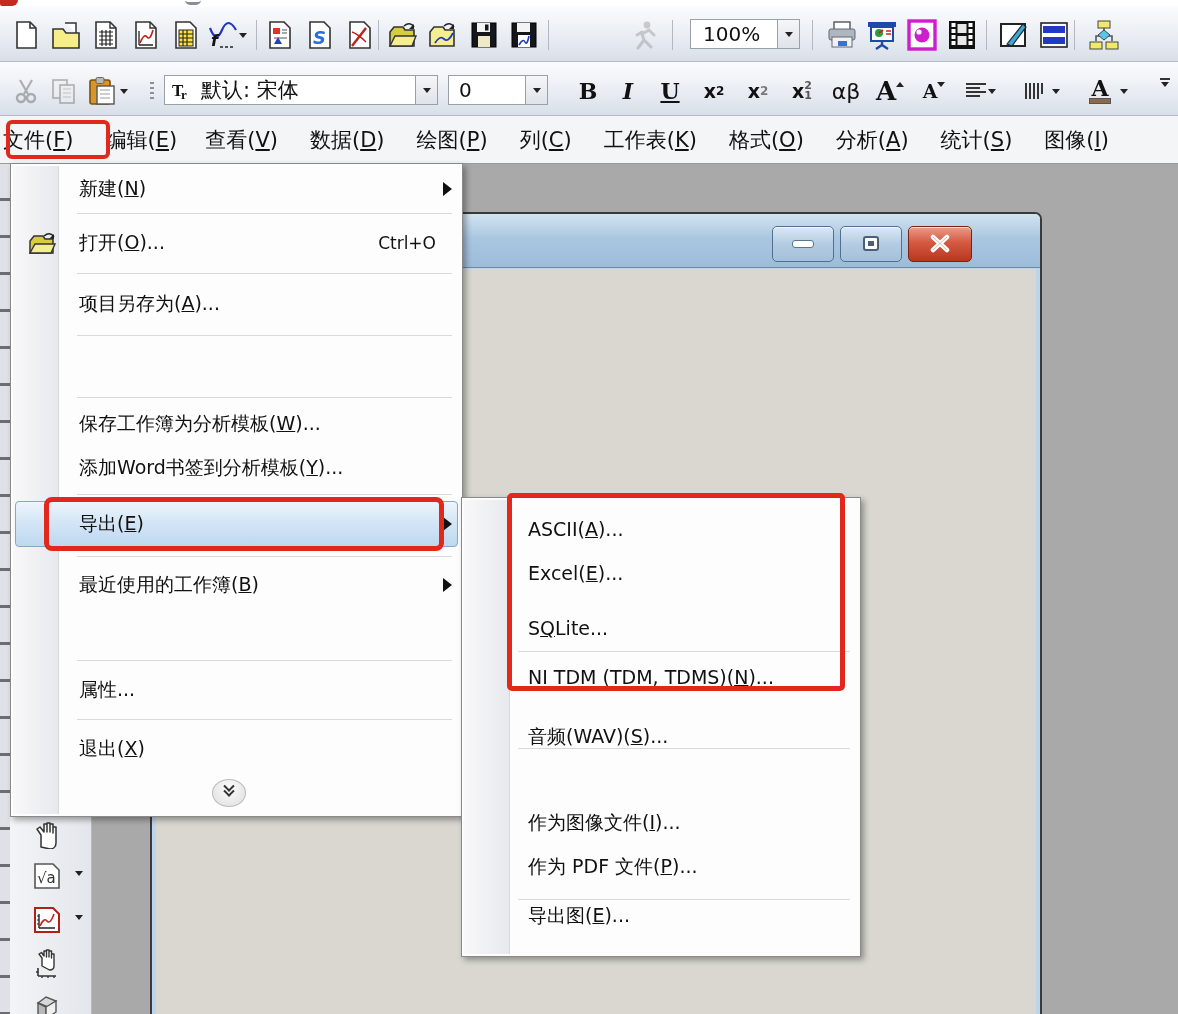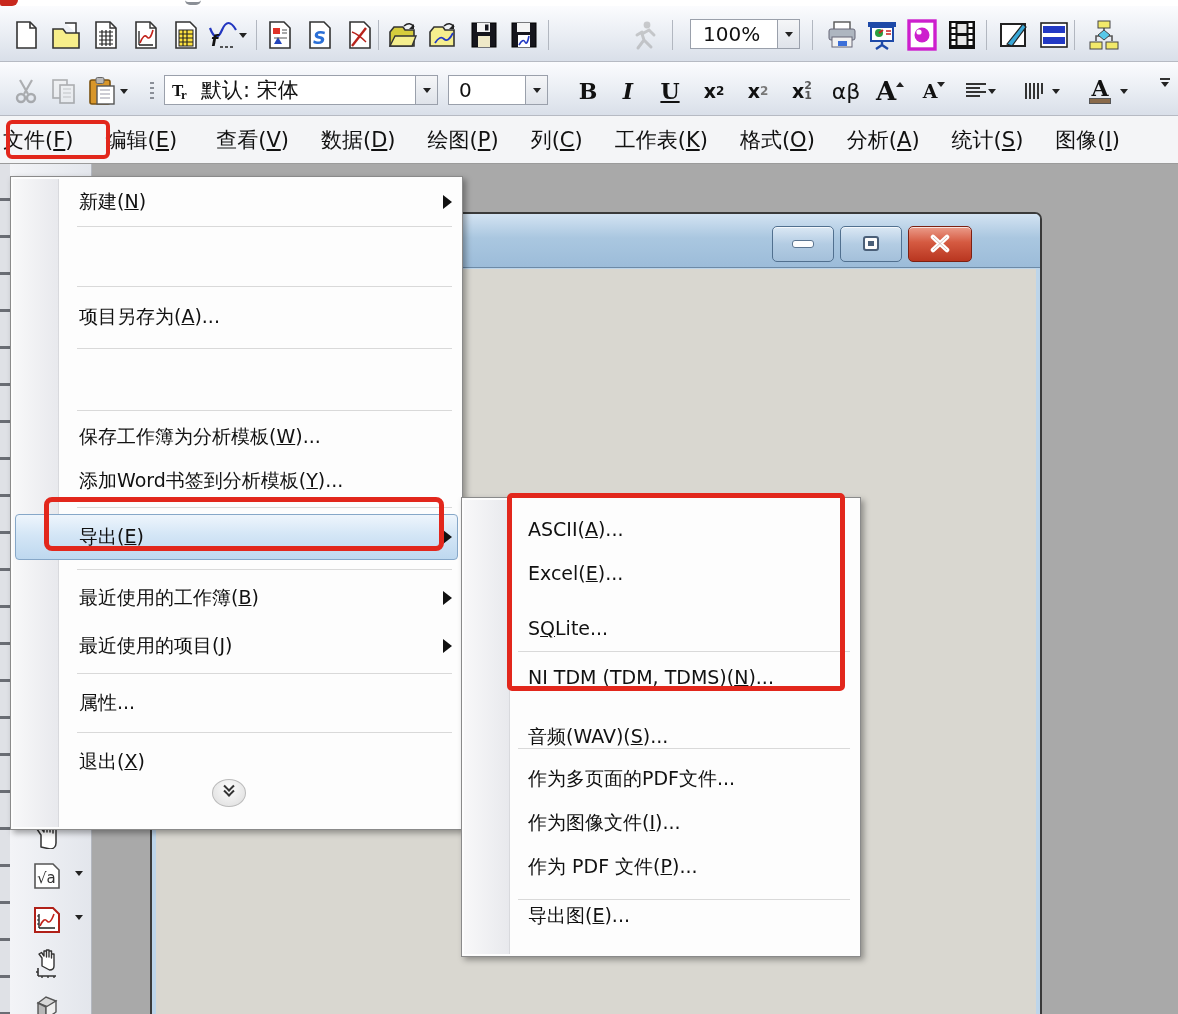--- a/index.html
+++ b/index.html
@@ -74,21 +74,21 @@
     border:1px solid #8f8f8f; display:flex; align-items:center; justify-content:center; }
   .chev { width:10px; height:10px; border-left:3px solid #333; border-top:3px solid #333; }
   .chev.up { transform:rotate(45deg) translate(2px,2px); }
   .chev.down { transform:rotate(225deg) translate(2px,2px); }
   .chev.left { transform:rotate(-45deg) translate(1px,-1px); }
   .chev.right { transform:rotate(135deg) translate(1px,-1px); }
 
   
   .menu-panel { position:absolute; background:#fdfdfd; border:1px solid #8a8a8a;
     box-shadow:3px 3px 6px rgba(0,0,0,.35); }
-  #file-menu { left:10px; top:176px; width:453px; height:654px; z-index:50; }
+  #file-menu { left:10px; top:163px; width:453px; height:654px; z-index:50; }
   #export-menu { left:461px; top:497px; width:400px; height:460px; z-index:55; }
   .gutter { position:absolute; left:2px; top:2px; bottom:2px; width:46px;
     background:linear-gradient(90deg,#f8f8f9,#e8e9ed); border-right:1px solid #d8d9dd; }
   .mi { position:absolute; left:2px; right:2px; display:flex; align-items:center;
     font-size:19px; }
   .mi .lbl { margin-left:66px; white-space:nowrap; }
   #export-menu .mi .lbl { margin-left:64px; }
   .mi .shortcut { margin-left:auto; margin-right:24px; font-size:17px; }
   .mi .rar { margin-left:auto; margin-right:8px; width:0; height:0;
     border-top:7px solid transparent; border-bottom:7px solid transparent;
@@ -406,21 +406,21 @@
     </div>
   <div class="abs" style="left:1160px;top:16px;display:flex;flex-direction:column;align-items:center">
     <span style="width:10px;height:2px;background:#333;margin-bottom:2px"></span>
     <span class="tri-down"></span>
   </div>
 </div>
 
 <div id="menubar">
   <div class="mb-item" style="margin-left:3px">文件(<u>F</u>)</div>
   <div class="mb-item" style="margin-left:32px">编辑(<u>E</u>)</div>
-  <div class="mb-item" style="margin-left:39px">查看(<u>V</u>)</div>
+  <div class="mb-item" style="margin-left:28px">查看(<u>V</u>)</div>
   <div class="mb-item" style="margin-left:32px">数据(<u>D</u>)</div>
   <div class="mb-item" style="margin-left:32px">绘图(<u>P</u>)</div>
   <div class="mb-item" style="margin-left:32px">列(<u>C</u>)</div>
   <div class="mb-item" style="margin-left:32px">工作表(<u>K</u>)</div>
   <div class="mb-item" style="margin-left:32px">格式(<u>O</u>)</div>
   <div class="mb-item" style="margin-left:32px">分析(<u>A</u>)</div>
   <div class="mb-item" style="margin-left:32px">统计(<u>S</u>)</div>
   <div class="mb-item" style="margin-left:32px">图像(<u>I</u>)</div>
 </div>
 
@@ -562,20 +562,30 @@
 
 <div id="file-menu" class="menu-panel">
   <div class="gutter"></div>
 
   <div class="mi" style="top:3px;height:44px">
     <span class="lbl">新建(<u>N</u>)</span>
       <span class="rar"></span>
   </div>
   <div class="msep" style="top:49px"></div>
 
+  <div class="mi" style="top:50px;height:58px">
+    <svg class="abs" style="left:14px" width="34" height="28">
+        <path d="M17 7q6-5 10 1" fill="none" stroke="#222" stroke-width="1.6"></path>
+        <path d="M27 5v5h-5z" fill="#222"></path>
+        <path d="M3 12l4-5h9l2 3h8v14H3z" fill="#d6cc3c" stroke="#333" stroke-width="1.5"></path>
+        <path d="M3 24l5-9h20l-4 9z" fill="#f5ee8e" stroke="#333" stroke-width="1.4"></path>
+      </svg>
+    <span class="lbl">打开(<u>O</u>)...</span>
+    <span class="shortcut">Ctrl+O</span>
+  </div>
   <div class="msep" style="top:109px"></div>
 
   <div class="mi" style="top:110px;height:60px">
     <span class="lbl">项目另存为(<u>A</u>)...</span>
   </div>
   <div class="msep" style="top:171px"></div>
 
   <div class="msep" style="top:233px"></div>
 
   <div class="mi" style="top:282px;height:44px">
@@ -590,24 +600,20 @@
   <div class="mi" style="top:337px;height:46px">
     <span class="lbl">导出(<u>E</u>)</span>
       <span class="rar"></span>
   </div>
   <div class="msep" style="top:392px"></div>
 
   <div class="mi" style="top:398px;height:46px">
     <span class="lbl">最近使用的工作簿(<u>B</u>)</span>
       <span class="rar"></span>
   </div>
-  <div class="mi" style="top:446px;height:46px">
-    <span class="lbl">最近使用的项目(<u>J</u>)</span>
-      <span class="rar"></span>
-  </div>
   <div class="msep" style="top:496px"></div>
 
   <div class="mi" style="top:498px;height:56px">
     <span class="lbl">属性...</span>
   </div>
   <div class="msep" style="top:555px"></div>
 
   <div class="mi" style="top:558px;height:54px">
     <span class="lbl">退出(<u>X</u>)</span>
   </div>
@@ -629,23 +635,20 @@
       <span class="lbl">S<u>Q</u>Lite...</span>
     </div>
   <div class="msep" style="top:153px"></div>
   <div class="mi" style="top:157px;height:44px">
       <span class="lbl">NI TDM (TDM, TDMS)(<u>N</u>)...</span>
     </div>
   <div class="mi" style="top:217px;height:44px">
       <span class="lbl">音频(WAV)(<u>S</u>)...</span>
     </div>
   <div class="msep" style="top:250px"></div>
-  <div class="mi" style="top:259px;height:44px">
-      <span class="lbl">作为多页面的PDF文件...</span>
-    </div>
   <div class="mi" style="top:347px;height:44px">
       <span class="lbl">作为 PDF 文件(<u>P</u>)...</span>
     </div>
   <div class="mi" style="top:303px;height:44px">
       <span class="lbl">作为图像文件(<u>I</u>)...</span>
     </div>
   <div class="msep" style="top:401px"></div>
   <div class="mi" style="top:396px;height:44px">
       <span class="lbl">导出图(<u>E</u>)...</span>
     </div>

